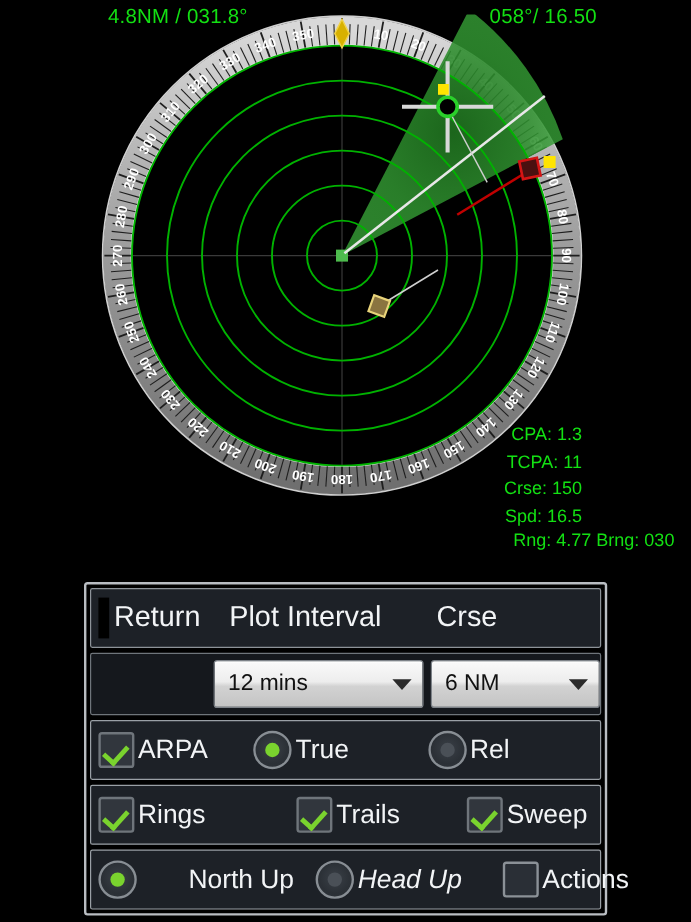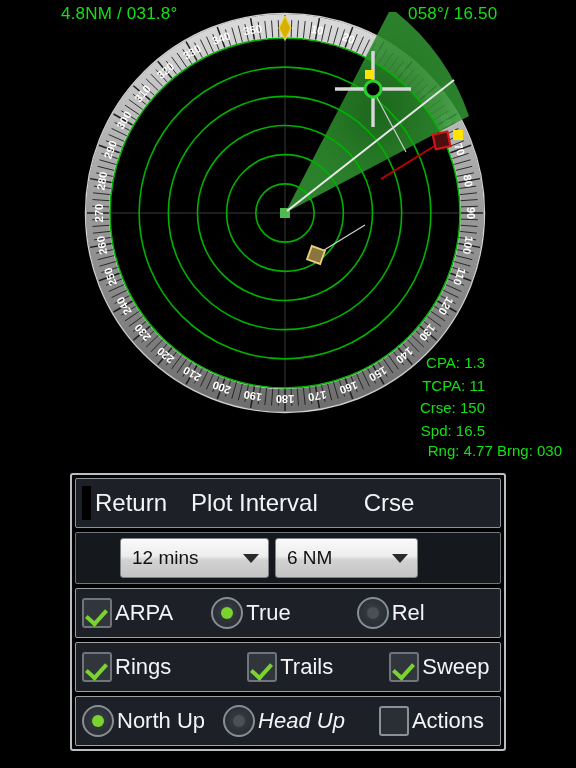--- a/index.html
+++ b/index.html
@@ -8,40 +8,40 @@
     font-family:"Liberation Sans",sans-serif;
     -webkit-font-smoothing:antialiased;
   }
   #app{position:relative;width:576px;height:768px;background:#000;}
 
   
   .readout{
     position:absolute;color:#13e013;font-size:17px;letter-spacing:.2px;
     white-space:nowrap;
   }
-  #rd-left{left:61px;top:4px;}
+  #rd-left{left:90px;top:4px;}
   #rd-right{left:408px;top:4px;}
 
   
   #radar{position:absolute;left:58px;top:12px;width:460px;height:440px;}
   #radar svg{display:block;}
 
   
   #datacol{
     position:absolute;right:91px;top:352px;text-align:right;
     color:#13e013;font-size:15px;line-height:22.5px;white-space:nowrap;
   }
   #rngline{
     position:absolute;right:14px;top:442px;
     color:#13e013;font-size:15px;white-space:nowrap;
   }
 
   
   #panel{
-    position:absolute;left:70px;top:473px;width:436px;height:278px;
+    position:absolute;left:70px;top:485px;width:436px;height:278px;
     background:#000;border:2px solid #b9bdc2;border-radius:3px;
     box-sizing:border-box;padding:3px;
     display:flex;flex-direction:column;gap:4px;
   }
   .row{
     background:#1d2127;border:1px solid #9aa0a6;border-radius:2px;
     box-sizing:border-box;display:flex;align-items:center;
   }
   .row.header{height:50px;border-color:#8d9399;position:relative;}
   .row.selrow{height:52px;border:1px solid #6f757b;background:#15181d;}
@@ -64,21 +64,21 @@
     background:linear-gradient(to bottom,#fafafa 0%,#ededed 45%,#d2d2d2 55%,#c4c4c4 100%);
     display:flex;align-items:center;justify-content:space-between;
     box-sizing:border-box;padding:0 9px 0 11px;
     box-shadow:inset 0 1px 0 #fff;
   }
   .dd-label{color:#111;font-size:19px;white-space:nowrap;}
   .caret{
     width:0;height:0;border-left:8px solid transparent;border-right:8px solid transparent;
     border-top:9px solid #2a2a2a;margin-left:14px;
   }
-  #dd-plot{width:149px;margin-left:44px;}
+  #dd-plot{width:177px;margin-left:102px;}
   #dd-range{width:143px;margin-left:6px;}
 
   
   .ctl{display:flex;align-items:center;white-space:nowrap;}
   .ctl .lbl{color:#f2f4f6;font-size:22px;margin-left:3px;}
   .cbox{
     width:30px;height:30px;box-sizing:border-box;
     border:2px solid #6f757b;border-radius:3px;background:#31363d;
     position:relative;flex:0 0 auto;
   }
@@ -96,21 +96,21 @@
   }
   .radio .dot{width:12px;height:12px;border-radius:50%;background:#4a5057;}
   .radio.on .dot{background:#7ad32e;}
 
   .r-arpa{margin-left:6px;justify-content:center;}
   .r-true{margin-left:38px;}
   .r-rel{margin-left:66px;}
   .r-rings{margin-left:6px;}
   .r-trails{margin-left:76px;}
   .r-sweep{margin-left:56px;}
-  .r-north{margin-left:6px;}
+  .r-north{margin-left:6px;gap:40px;}
   .r-head{margin-left:18px;font-style:italic;}
   .r-actions{margin-left:14px;padding-left:20px;}
 </style>
 </head>
 <body>
 
 <div id="app">
 
   <div class="readout" id="rd-left">4.8NM / 031.8°</div>
   <div class="readout" id="rd-right">058°/ 16.50</div>

